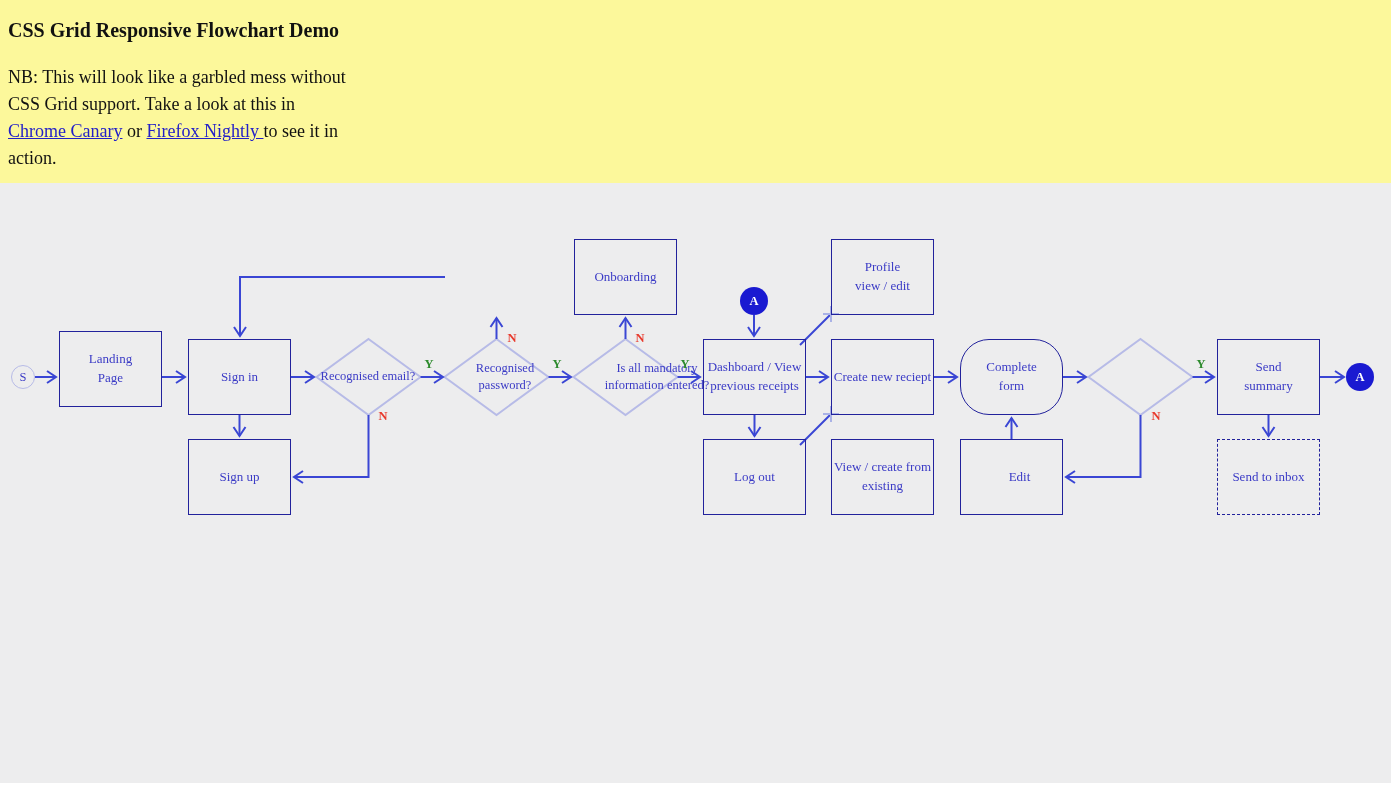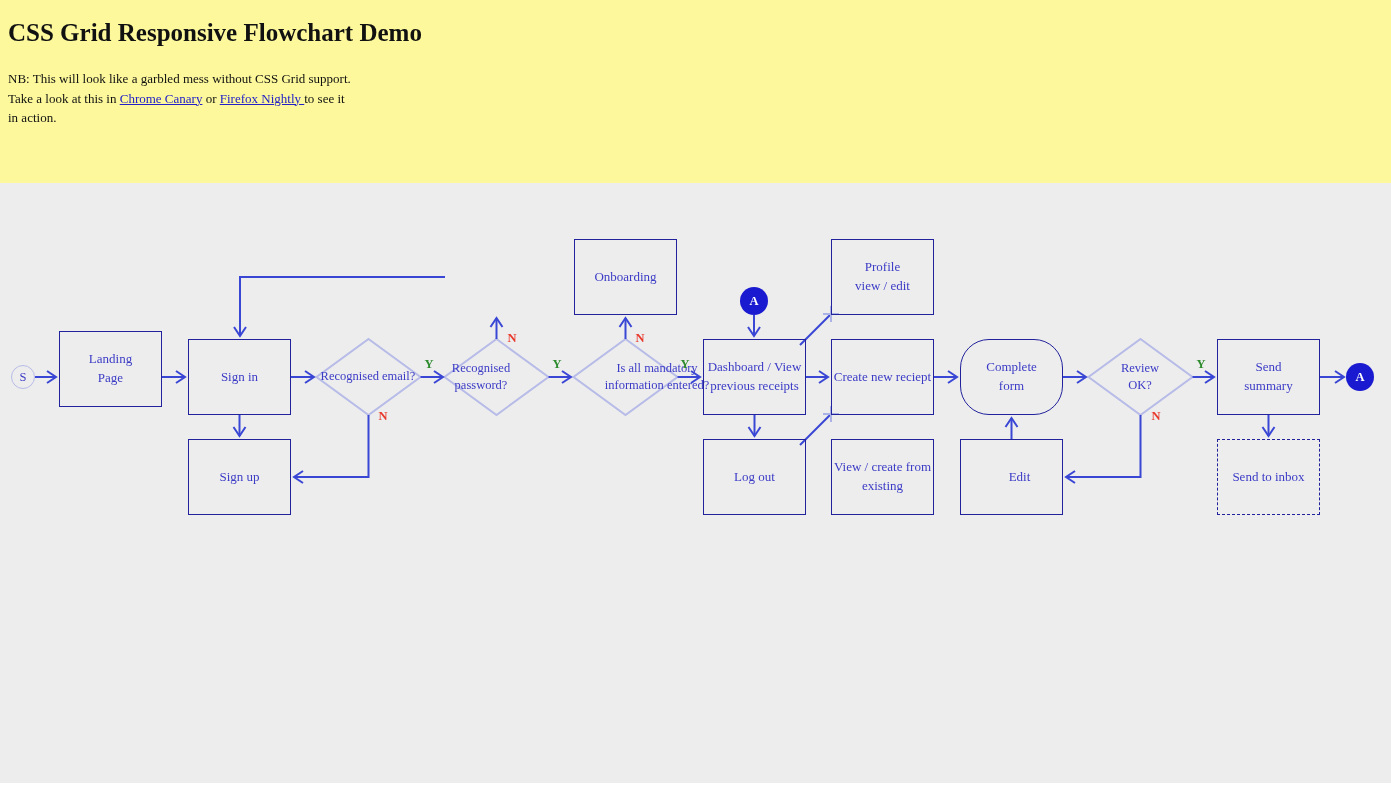--- a/index.html
+++ b/index.html
@@ -6,29 +6,29 @@
   html, body { margin: 0; padding: 0; background: #ffffff; }
   body { font-family: "Liberation Serif", serif; width: 1391px; }
 
   
   .page-header {
     background: #fcf89b;
     height: 183px;
     padding: 1px 8px 0 8px;
   }
   .page-header h1 {
-    font-size: 25px;
+    font-size: 20px;
     font-weight: bold;
     color: #111111;
     margin: 18px 0 5px 0;
     letter-spacing: 0;
   }
   .nb-note {
     width: 348px;
-    font-size: 13px;
+    font-size: 18px;
     line-height: 1.5;
     color: #111111;
     margin: 22px 0 0 0;
   }
   .nb-note a { color: #2320c8; text-decoration: underline; cursor: pointer; }
 
   
   .chart {
     position: relative;
     width: 1391px;
@@ -79,21 +79,21 @@
     display: flex;
     flex-direction: column;
     align-items: center;
     justify-content: center;
     text-align: center;
     color: #3b3bc6;
     font-size: 12.5px;
     line-height: 1.4;
   }
   .d-email     { left: 303px;  }
-  .d-password  { left: 416px;  }
+  .d-password  { left: 440px;  }
   .d-mandatory { left: 592px;  }
   .d-review    { left: 1075px; }
 
   
   .circle {
     position: absolute;
     border-radius: 50%;
     display: flex;
     align-items: center;
     justify-content: center;
@@ -268,24 +268,20 @@
     <span>Recognised email?</span>
   </div>
   <div class="dtext d-password">
     <span>Recognised</span>
     <span>password?</span>
   </div>
   <div class="dtext d-mandatory">
     <span>Is all mandatory</span>
     <span>information entered?</span>
   </div>
-  <div class="dtext d-review">
-    <span>Review</span>
-    <span>OK?</span>
-  </div>
 
   <span class="lbl yes y-email">Y</span>
   <span class="lbl no no-email">N</span>
   <span class="lbl yes y-password">Y</span>
   <span class="lbl no no-password">N</span>
   <span class="lbl yes y-mandatory">Y</span>
   <span class="lbl no no-mandatory">N</span>
   <span class="lbl yes y-review">Y</span>
   <span class="lbl no no-review">N</span>
 

